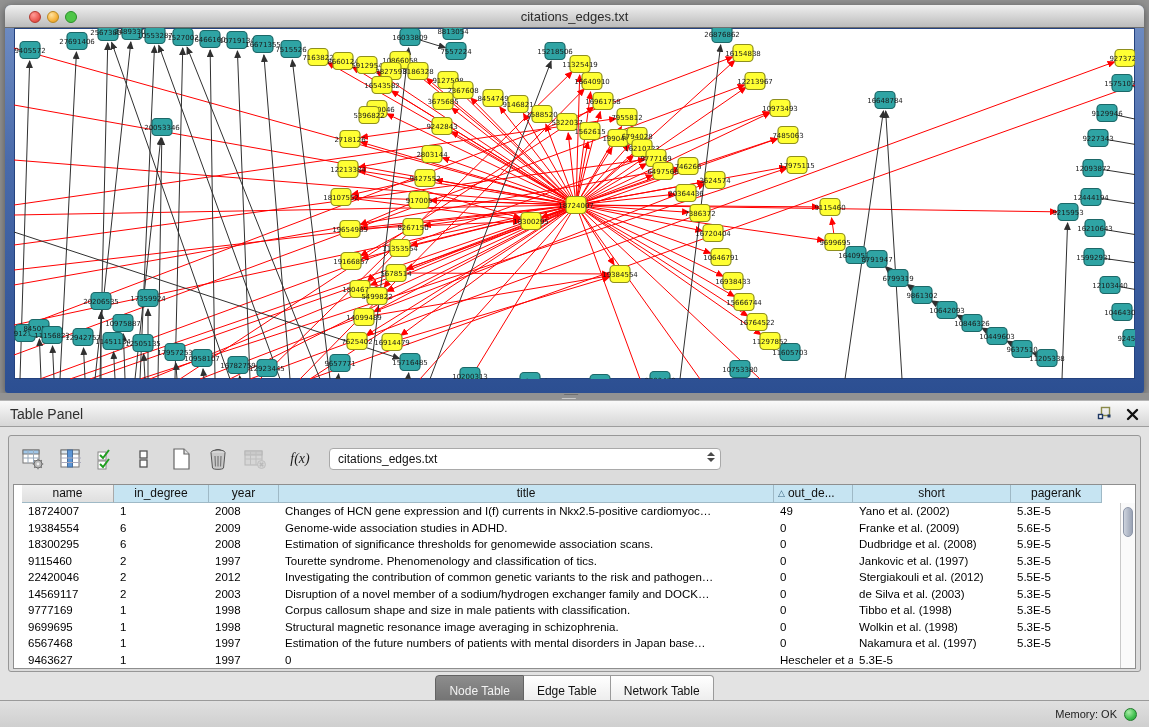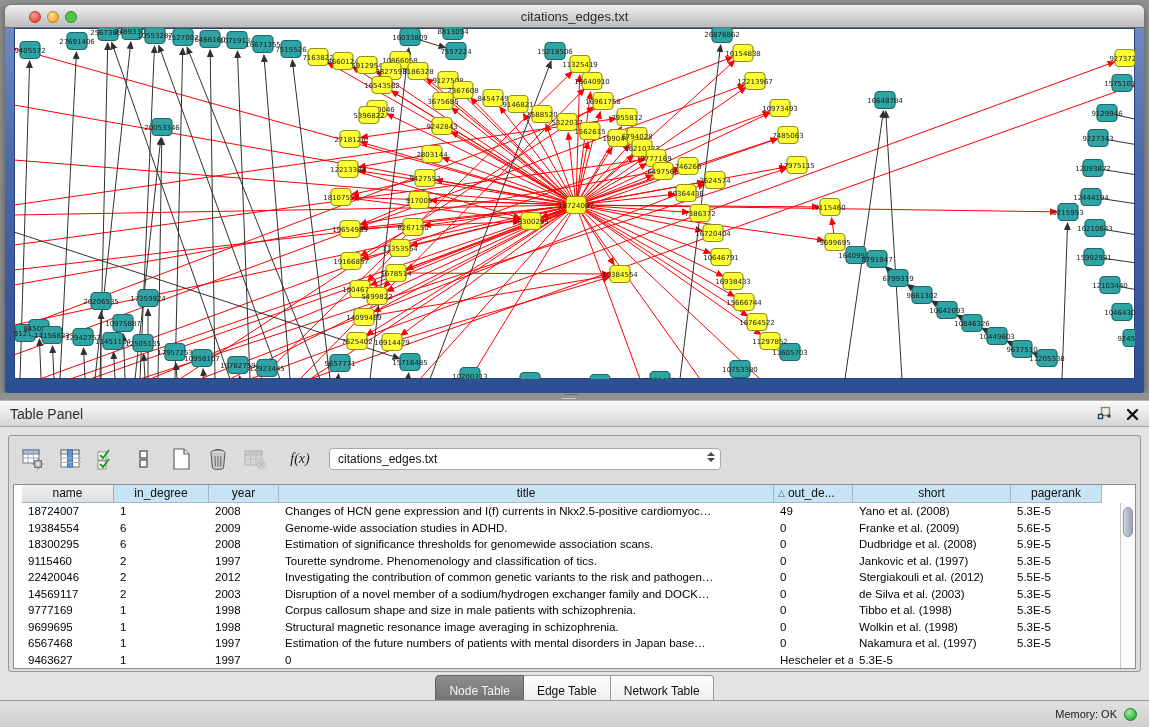--- a/index.html
+++ b/index.html
@@ -860,21 +860,21 @@
             <div class="th">pagerank</div>
             <div class="th filler"></div>
           </div>
           <div class="tbody" id="tbody">
               <div class="trow">
                 <div class="td">18724007</div>
                 <div class="td">1</div>
                 <div class="td">2008</div>
                 <div class="td">Changes of HCN gene expression and I(f) currents in Nkx2.5-positive cardiomyoc…</div>
                 <div class="td">49</div>
-                <div class="td">Yano et al. (2008)</div>
+                <div class="td">Yano et al. (2002)</div>
                 <div class="td">5.3E-5</div>
               </div>
               <div class="trow">
                 <div class="td">19384554</div>
                 <div class="td">6</div>
                 <div class="td">2009</div>
                 <div class="td">Genome-wide association studies in ADHD.</div>
                 <div class="td">0</div>
                 <div class="td">Franke et al. (2009)</div>
                 <div class="td">5.6E-5</div>
@@ -912,21 +912,21 @@
                 <div class="td">2003</div>
                 <div class="td">Disruption of a novel member of a sodium/hydrogen exchanger family and DOCK…</div>
                 <div class="td">0</div>
                 <div class="td">de Silva et al. (2003)</div>
                 <div class="td">5.3E-5</div>
               </div>
               <div class="trow">
                 <div class="td">9777169</div>
                 <div class="td">1</div>
                 <div class="td">1998</div>
-                <div class="td">Corpus callosum shape and size in male patients with schizophrenia.</div>
+                <div class="td">Corpus callosum shape and size in male patients with classification.</div>
                 <div class="td">0</div>
                 <div class="td">Tibbo et al. (1998)</div>
                 <div class="td">5.3E-5</div>
               </div>
               <div class="trow">
                 <div class="td">9699695</div>
                 <div class="td">1</div>
                 <div class="td">1998</div>
                 <div class="td">Structural magnetic resonance image averaging in schizophrenia.</div>
                 <div class="td">0</div>

